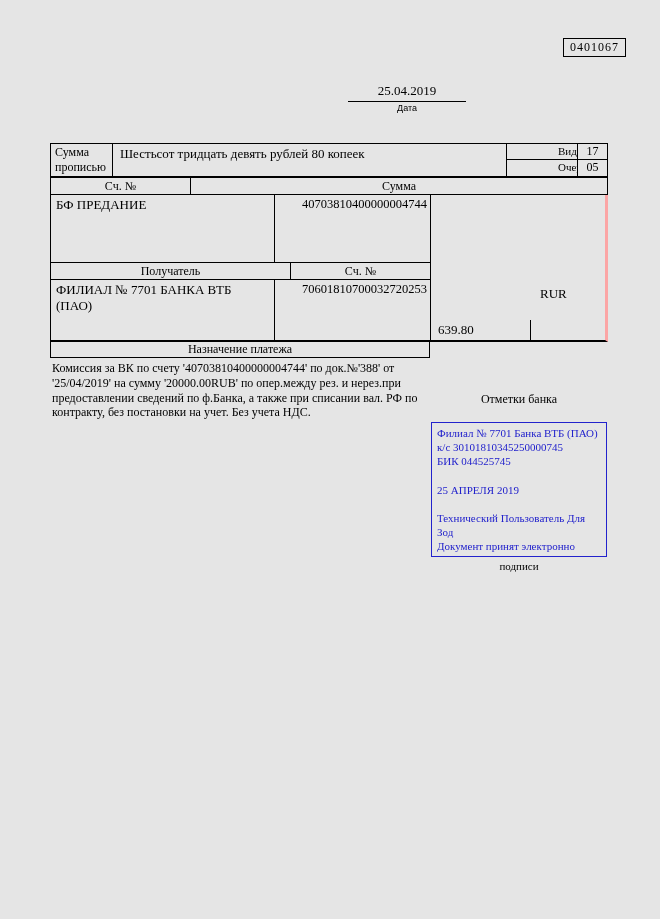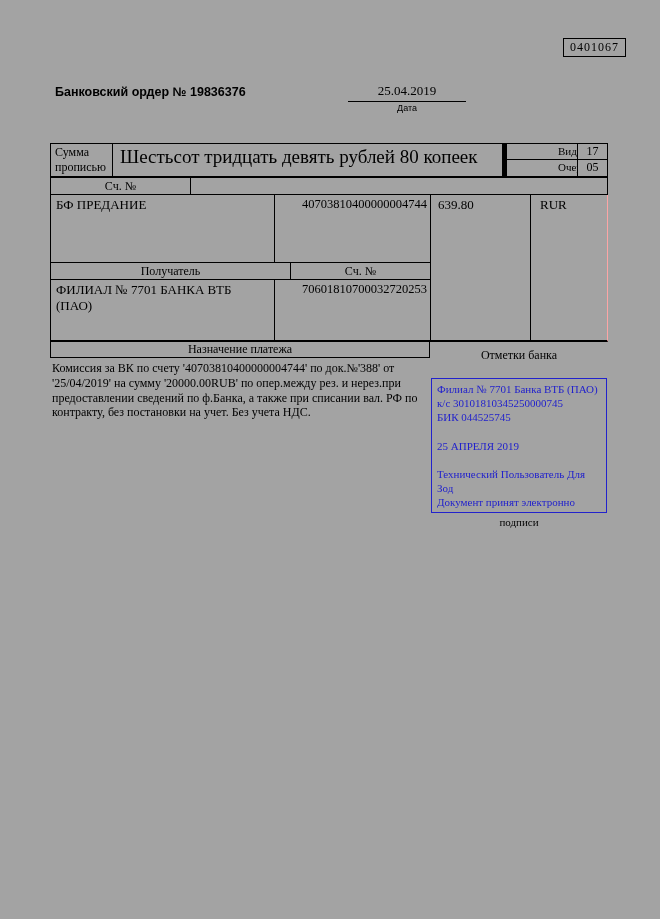--- a/index.html
+++ b/index.html
@@ -1,21 +1,21 @@
 <!DOCTYPE html>
 <html><head>
 <meta charset="utf-8">
 <style>
   * { box-sizing: border-box; margin: 0; padding: 0; }
   html, body { background: #ffffff; }
   .page {
     position: relative;
     width: 660px;
     height: 919px;
-    background: #a3a3a3;
+    background: #e5e5e5;
     font-family: "Liberation Serif", serif;
     color: #000;
     overflow: hidden;
   }
 
   
   .form-code {
     position: absolute;
     top: 38px;
     right: 34px;
@@ -68,23 +68,23 @@
   }
   .cell-sum-label {
     width: 62px;
     border-right: 1px solid #000;
     font-size: 12px;
     line-height: 1.25;
     padding: 1px 4px;
   }
   .cell-words {
     flex: 1;
-    border-right: 5px solid #000000;
+    border-right: 1px solid #000000;
     padding: 2px 7px;
-    font-size: 19px;
+    font-size: 13px;
   }
   .vid-block { width: 100px; display: flex; flex-direction: column; }
   .vid-row { display: flex; height: 16px; }
   .vid-row:first-child { border-bottom: 1px solid #000; }
   .vid-label {
     flex: 1;
     font-size: 11px;
     line-height: 15px;
     padding-left: 3px;
     white-space: nowrap;
@@ -111,31 +111,32 @@
     line-height: 16px;
     text-align: center;
   }
   .hc-payer { width: 240px; border-right: 1px solid #000; }
   .hc-acct  { width: 140px; border-right: 1px solid #000; }
   .hc-sum   { flex: 1; }
 
   .row-middle {
     display: flex;
     border-left: 1px solid #000;
-    border-right: 1px solid #fca5a5;
+    border-right: 3px solid #fca5a5;
     border-bottom: 2px solid #000;
+    align-items: flex-end;
   }
   .mid-left { width: 380px; }
   .payer-row { display: flex; height: 68px; border-bottom: 1px solid #000; }
   .name-cell { width: 240px; border-right: 1px solid #000; padding: 2px 5px; }
   .acct-cell { width: 140px; border-right: 1px solid #000; padding: 2px 3px; font-size: 12.5px; margin-left: 24px; }
   .recv-header { display: flex; height: 17px; border-bottom: 1px solid #000; }
   .recv-row { display: flex; height: 60px; }
   .mid-right { flex: 1; display: flex; }
-  .amt-cell { width: 100px; border-right: 1px solid #000; padding: 2px 7px; }
+  .amt-cell { width: 100px; border-right: 1px solid #000; padding: 2px 7px; margin-top: 36px; }
   .cur-cell { flex: 1; padding: 2px 9px; }
 
   .row-bottom { display: flex; }
   .bottom-left { width: 380px; }
   .nazn-header {
     height: 16px;
     line-height: 15px;
     text-align: center;
     font-size: 12px;
     border-left: 1px solid #000;
@@ -145,20 +146,21 @@
   .purpose-text {
     padding: 3px 3px 0 2px;
     font-size: 12px;
     line-height: 1.23;
   }
   .bottom-right {
     flex: 1;
     display: flex;
     flex-direction: column;
     align-items: center;
+    margin-top: 44px;
   }
   .marks-header {
     font-size: 12px;
     padding-top: 6px;
     text-align: center;
   }
   .stamp-box {
     margin-top: 15px;
     width: 176px;
     border: 1px solid #2222cc;
@@ -174,21 +176,20 @@
     text-align: left;
   }
 </style>
 </head>
 <body>
 
 <div class="page">
 
   <div class="form-code">0401067</div>
 
-  <div class="doc-title">Банковский ордер № 19836376</div>
 
   <div class="date-block">
     <div class="date-value">25.04.2019</div>
     <div class="date-label">Дата</div>
   </div>
 
   <div class="doc-table">
 
     <div class="row1">
       <div class="cell-sum-label">Сумма прописью</div>
@@ -200,20 +201,21 @@
         </div>
         <div class="vid-row">
           <div class="vid-label">Очер. плат.</div>
           <div class="vid-value">05</div>
         </div>
       </div>
     </div>
 
     <div class="row-headers1">
       <div class="hcell hc-acct">Сч. №</div>
+      <div class="hcell hc-sum">Сумма</div>
     </div>
 
     <div class="row-middle">
       <div class="mid-left">
         <div class="payer-row">
           <div class="name-cell">БФ ПРЕДАНИЕ</div>
           <div class="acct-cell">40703810400000004744</div>
         </div>
         <div class="recv-header">
           <div class="hcell hc-payer">Получатель</div>

